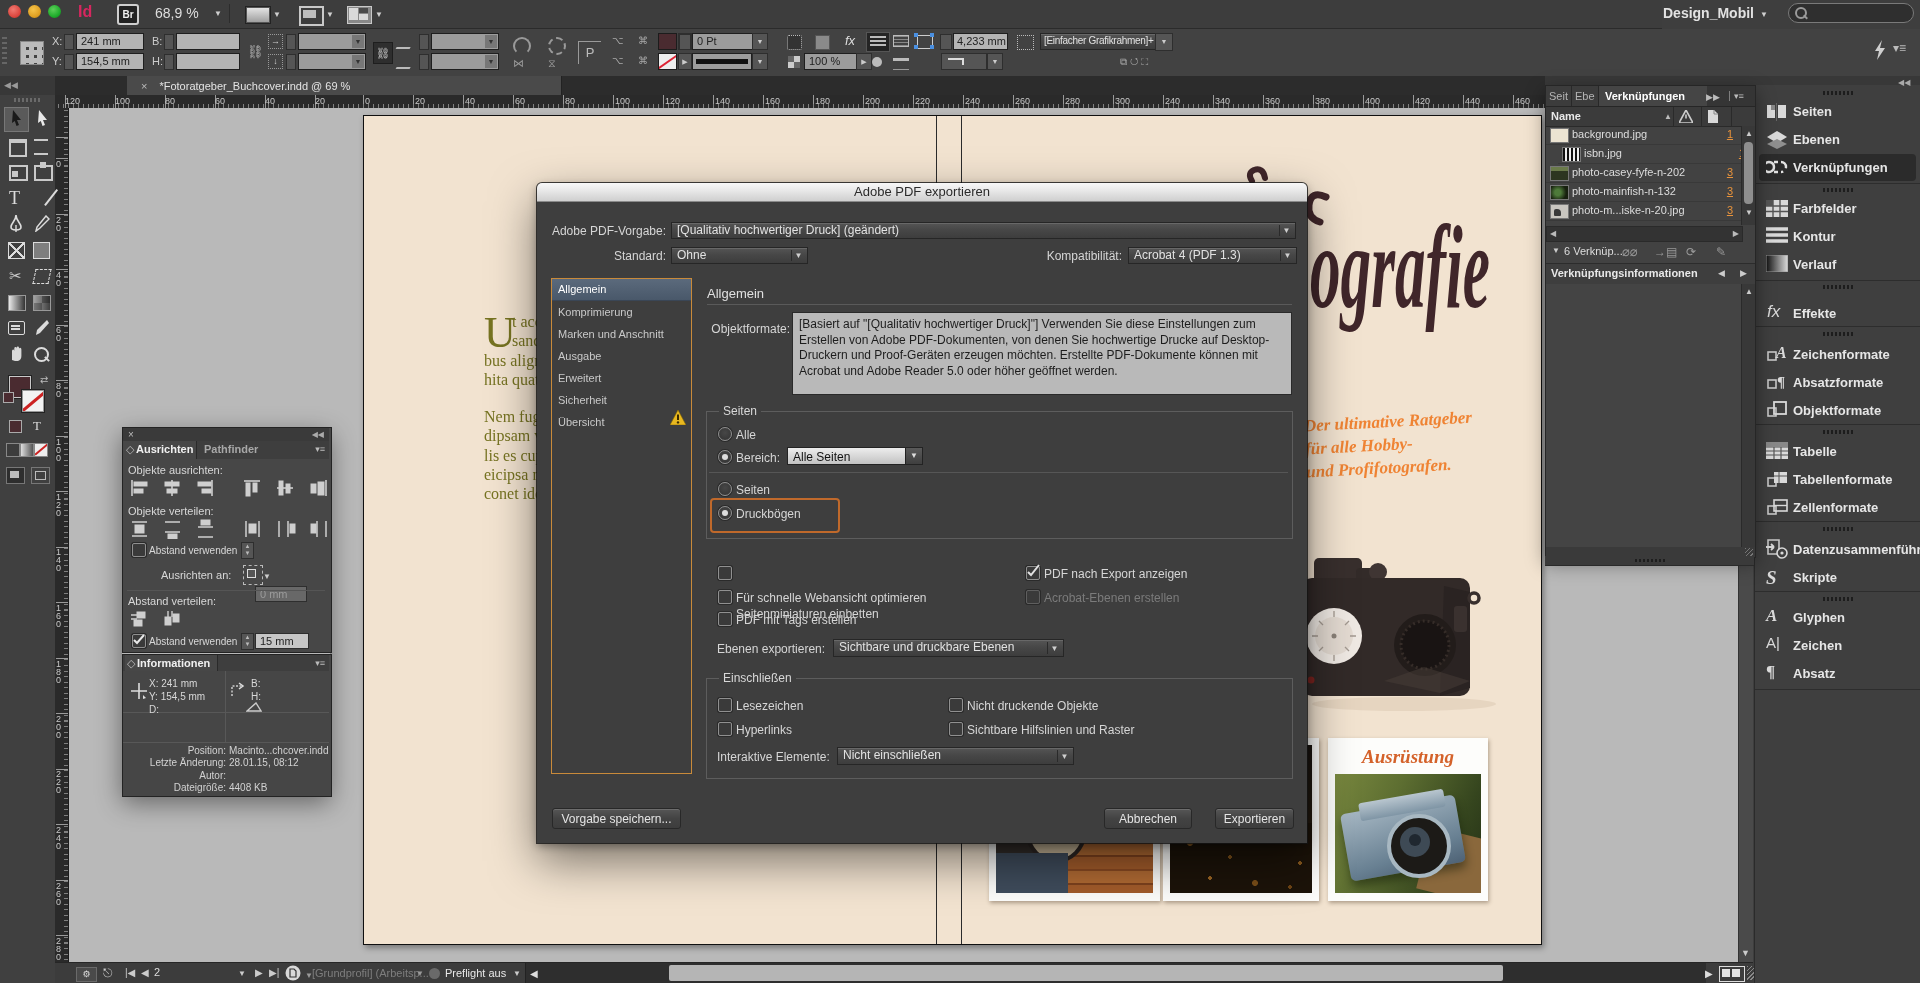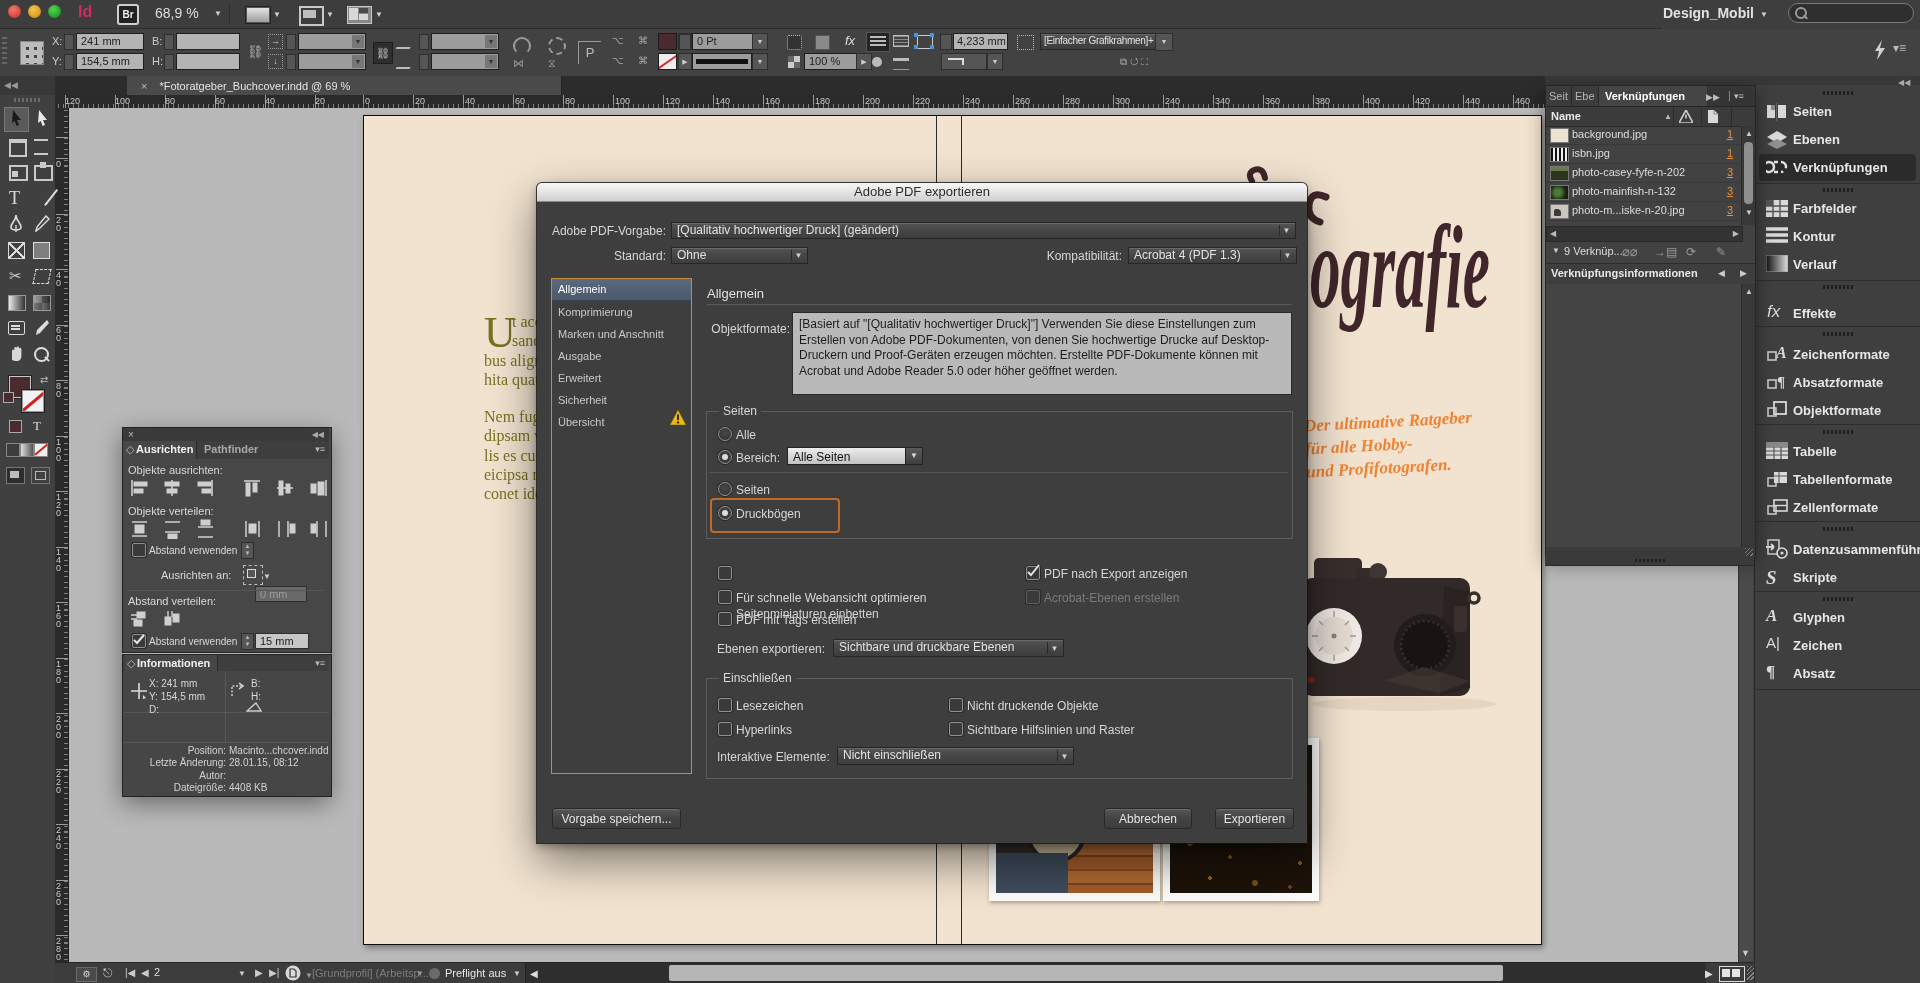--- a/index.html
+++ b/index.html
@@ -348,20 +348,31 @@
            radial-gradient(circle 3px at 20px 20px,#8a5a1e 95%,transparent),
            radial-gradient(circle 2px at 60px 34px,#7a4e18 95%,transparent),
            radial-gradient(circle 3px at 100px 14px,#6e4414 95%,transparent),
            radial-gradient(circle 2px at 130px 40px,#8a5a1e 95%,transparent),
            radial-gradient(circle 2px at 40px 55px,#9a6422 95%,transparent),
            radial-gradient(circle 3px at 85px 60px,#7a4e18 95%,transparent),
            radial-gradient(circle 2px at 120px 64px,#6e4414 95%,transparent),#1c1309;"></div>
         <div class="abs" style="left:66px;top:0;width:10px;height:90px;background:#0e0a06;"></div>
       </div>
     </div>
+    <div class="abs" style="left:964px;top:622px;width:160px;height:163px;background:#fdfdfb;box-shadow:1px 2px 4px rgba(90,70,50,.45);">
+      <div class="abs" style="left:0;top:8px;width:160px;height:28px;text-align:center;color:#d4622a;font-family:'Liberation Serif',serif;font-style:italic;font-weight:bold;font-size:19px;">Ausrüstung</div>
+      <div class="abs" style="left:7px;top:36px;right:7px;bottom:8px;background:linear-gradient(115deg,#79883f 0%,#5d6e31 35%,#35451e 75%,#243016 100%);overflow:hidden;">
+        <div class="abs" style="right:-6px;bottom:-4px;width:64px;height:64px;background:#8a683c;transform:rotate(14deg);"></div>
+        <div class="abs" style="left:10px;top:30px;width:116px;height:68px;background:linear-gradient(170deg,#a7b8c4,#688092 70%,#4e6275);border-radius:5px;transform:rotate(-10deg);box-shadow:0 6px 10px rgba(10,20,5,.45);"></div>
+        <div class="abs" style="left:24px;top:22px;width:86px;height:18px;background:linear-gradient(#b9c6cf,#7f95a5);border-radius:3px;transform:rotate(-10deg);"></div>
+        <div class="abs" style="left:52px;top:40px;width:56px;height:56px;border-radius:50%;background:#1c1a17;border:4px solid #a8b8c2;"></div>
+        <div class="abs" style="left:65px;top:53px;width:30px;height:30px;border-radius:50%;background:#3e4a55;"></div>
+        <div class="abs" style="left:74px;top:60px;width:12px;height:12px;border-radius:50%;background:#202830;"></div>
+      </div>
+    </div>
   </div>
 
   <div class="abs" style="left:1669px;top:0;width:15px;height:854px;background:#4a4a4a;border-left:1px solid #333;">
     <div class="abs" style="left:2px;bottom:4px;color:#ccc;font-size:9px;">▼</div>
   </div>
 </div>
 
 <div class="abs" id="toolbar" style="left:0;top:95px;width:55px;height:888px;background:#404040;border-right:1px solid #2a2a2a;color:#c9c9c9;">
   <div class="abs" style="left:14px;top:3px;width:26px;height:4px;background:repeating-linear-gradient(90deg,#6a6a6a 0 2px,transparent 2px 4px);"></div>
 
@@ -617,21 +628,21 @@
       </svg>
     <div class="abs" style="left:185px;top:0;width:1px;height:19px;background:#2a2a2a;"></div>
   </div>
 
   <div class="abs" style="left:0;top:40px;width:195px;height:93px;">
     <div class="abs" style="left:0;top:0;width:195px;height:18px;border-bottom:1px solid #393939;">
       <div class="abs" style="left:4px;top:2px;width:17px;height:13px;background:#ece4d2;border:1px solid #777;"></div>
       <span style="position:absolute;left:26px;top:2px;">background.jpg</span>
       <span style="position:absolute;right:8px;top:2px;color:#e8933c;text-decoration:underline;">1</span>
     </div>
-    <div class="abs" style="left:0;top:19px;width:195px;height:18px;border-bottom:1px solid #393939;">
+    <div class="abs" style="left:12px;top:19px;width:195px;height:18px;border-bottom:1px solid #393939;">
       <div class="abs" style="left:4px;top:2px;width:17px;height:13px;background:repeating-linear-gradient(90deg,#111 0 2px,#eee 2px 4px);border:1px solid #777;"></div>
       <span style="position:absolute;left:26px;top:2px;">isbn.jpg</span>
       <span style="position:absolute;right:8px;top:2px;color:#e8933c;text-decoration:underline;">1</span>
     </div>
     <div class="abs" style="left:0;top:38px;width:195px;height:18px;border-bottom:1px solid #393939;">
       <div class="abs" style="left:4px;top:2px;width:17px;height:13px;background:linear-gradient(#6a7a4a 30%,#2c3520 30%);border:1px solid #777;"></div>
       <span style="position:absolute;left:26px;top:2px;">photo-casey-fyfe-n-202</span>
       <span style="position:absolute;right:8px;top:2px;color:#e8933c;text-decoration:underline;">3</span>
     </div>
     <div class="abs" style="left:0;top:57px;width:195px;height:18px;border-bottom:1px solid #393939;">
@@ -654,21 +665,21 @@
     <div class="abs" style="left:3px;top:82px;color:#ccc;font-size:8px;">▼</div>
   </div>
 
   <div class="abs" style="left:0;top:140px;width:195px;height:14px;background:#333;border:1px solid #2a2a2a;">
     <span style="position:absolute;left:3px;top:2px;color:#bbb;font-size:8px;">◀</span>
     <span style="position:absolute;right:3px;top:2px;color:#bbb;font-size:8px;">▶</span>
   </div>
 
   <div class="abs" style="left:0;top:155px;width:209px;height:22px;">
     <span style="position:absolute;left:6px;top:5px;color:#ccc;font-size:8px;">▼</span>
-    <span style="position:absolute;left:18px;top:4px;">9 Verknüp...</span>
+    <span style="position:absolute;left:18px;top:4px;">6 Verknüp...</span>
     <span style="position:absolute;left:76px;top:3px;color:#999;font-size:13px;">⌀⌀</span>
     <span style="position:absolute;left:108px;top:4px;color:#999;font-size:12px;">→▤</span>
     <span style="position:absolute;left:140px;top:4px;color:#999;font-size:12px;">⟳</span>
     <span style="position:absolute;left:170px;top:4px;color:#999;font-size:12px;">✎</span>
   </div>
 
   <div class="abs" style="left:0;top:177px;width:209px;height:20px;border-top:1px solid #2c2c2c;border-bottom:1px solid #2c2c2c;background:#3e3e3e;">
     <span style="position:absolute;left:5px;top:3px;font-weight:bold;color:#e8e8e8;">Verknüpfungsinformationen</span>
     <span style="position:absolute;left:172px;top:4px;color:#ccc;font-size:9px;">◀</span>
     <span style="position:absolute;left:194px;top:4px;color:#ccc;font-size:9px;">▶</span>

